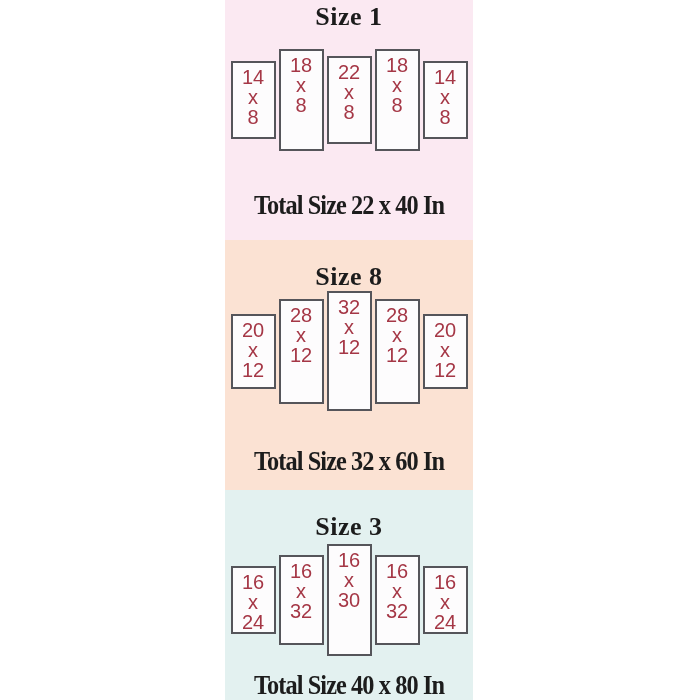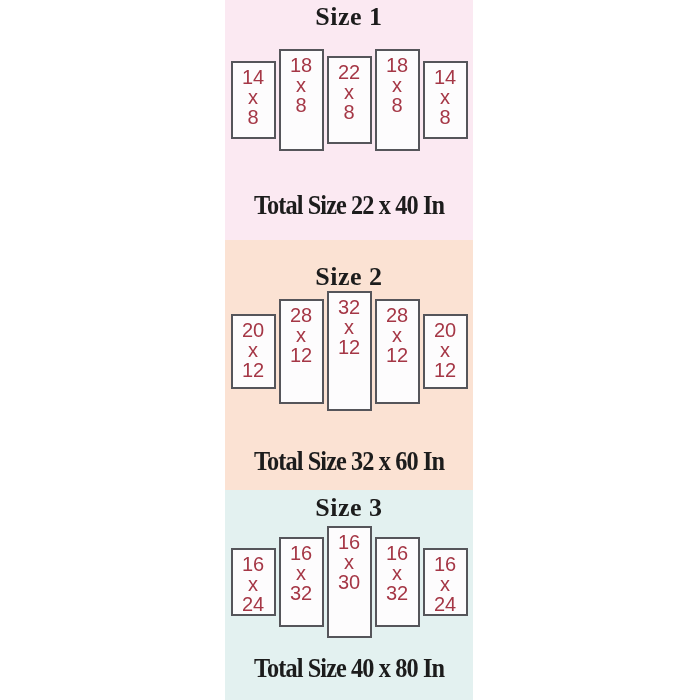--- a/index.html
+++ b/index.html
@@ -77,21 +77,21 @@
   .s1 .size-title { margin-top: 2px; }
   .s1 .panel-row  { height: 136px; }
   .s1 .total-size { margin-top: 22px; }
 
   .s2 { height: 250px; }
   .s2 .size-title { margin-top: 22px; }
   .s2 .panel-row  { height: 118px; }
   .s2 .total-size { margin-top: 36px; }
 
   .s3 { height: 210px; }
-  .s3 .size-title { margin-top: 3px; }
+  .s3 .size-title { margin-top: 22px; }
   .s3 .panel-row  { height: 118px; }
   .s3 .total-size { margin-top: 12px; }
 </style>
 </head>
 <body style="background: rgb(255, 255, 255);">
 
 <div class="column">
 
   <section class="size-section s1" style="background: rgb(251, 233, 242);">
     <div class="size-title">Size 1</div>
@@ -119,21 +119,21 @@
         <div class="panel" style="height: 78.8px;">
           <div class="dim">14</div>
           <div class="dim">x</div>
           <div class="dim">8</div>
         </div>
       </div>
     <div class="total-size">Total Size 22 x 40 In</div>
   </section>
 
   <section class="size-section s2" style="background: rgb(251, 226, 211);">
-    <div class="size-title">Size 2</div>
+    <div class="size-title">Size 8</div>
     <div class="panel-row">
         <div class="panel" style="height: 75px;">
           <div class="dim">20</div>
           <div class="dim">x</div>
           <div class="dim">12</div>
         </div>
         <div class="panel" style="height: 105px;">
           <div class="dim">28</div>
           <div class="dim">x</div>
           <div class="dim">12</div>

